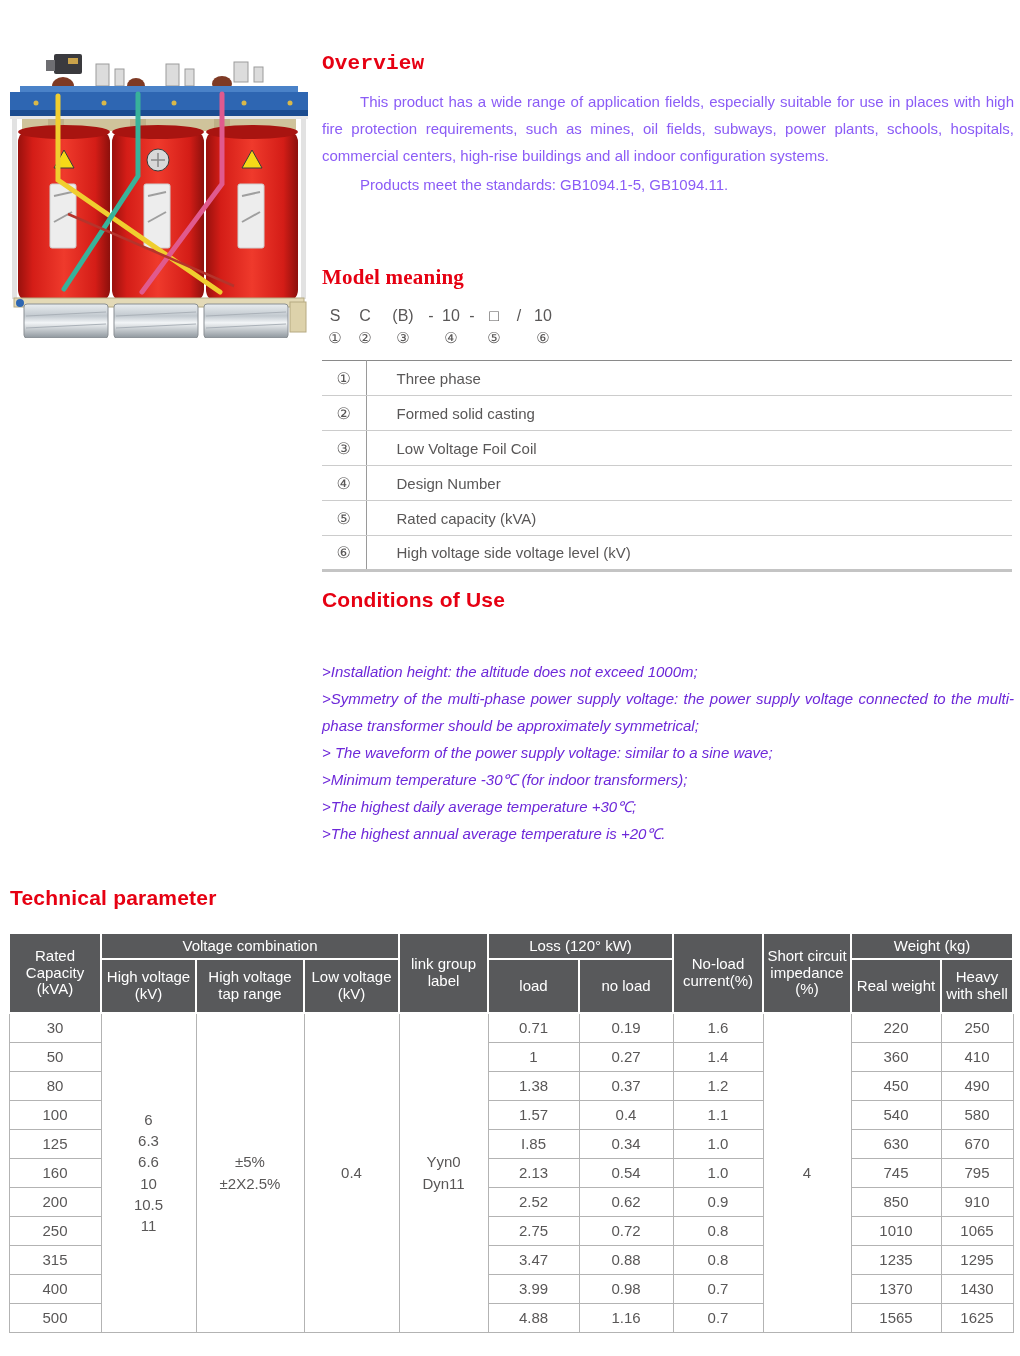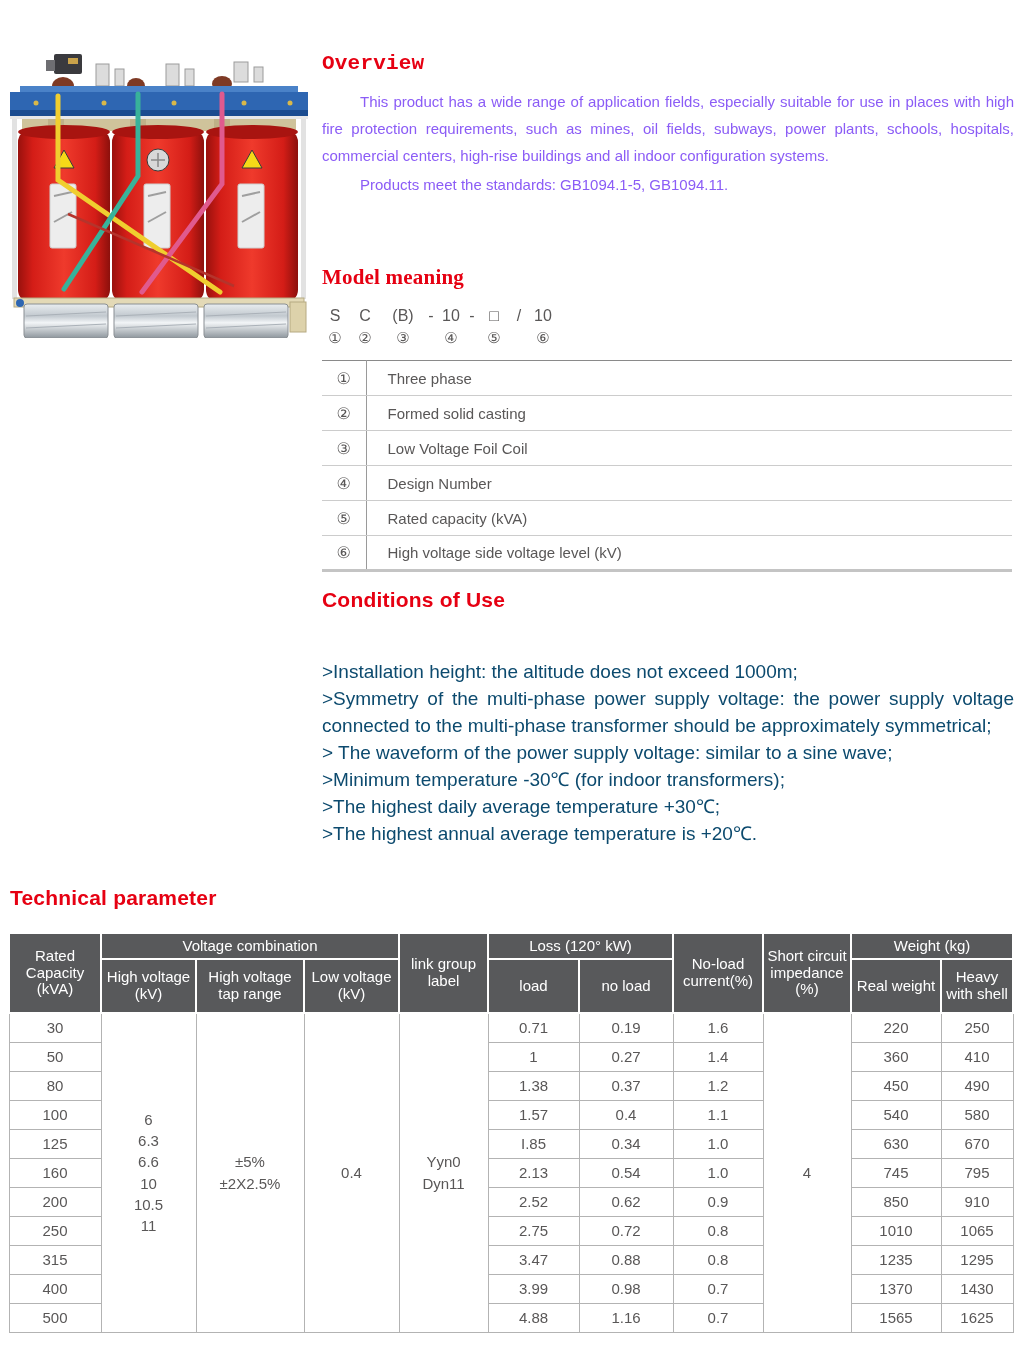--- a/index.html
+++ b/index.html
@@ -26,25 +26,25 @@
   .code-item:nth-child(5){width:26px;} .code-item:nth-child(6){width:16px;}
   .code-item:nth-child(7){width:28px;} .code-item:nth-child(8){width:22px;}
   .code-item:nth-child(9){width:26px;}
 
   
   .model-table { left:322px; top:360px; width:690px; border-collapse:collapse; }
   .model-table td { height:35px; font-size:15px; color:#595757; border-bottom:1px solid #cccccc; vertical-align:middle; }
   .model-table tr:first-child td { border-top:1px solid #8a8a8a; }
   .model-table tr:last-child td { border-bottom:3px solid #c4c4c4; }
   .model-table td.num { width:44px; text-align:center; border-right:1px solid #9a9a9a; font-size:16px; }
-  .model-table td.meaning { padding-left:21px; }
+  .model-table td.meaning { padding-left:30px; }
 
   
   .cond-list { left:322px; top:658px; width:692px; }
-  .cond-line { color:#0c4a6e; font-size:19px; line-height:27px; text-align:justify; }
+  .cond-line { color:#6d28d9; font-size:15px; line-height:27px; text-align:justify;font-style:italic; }
 
   
   .tech-table { left:8px; top:932px; width:1004px; border-collapse:collapse; table-layout:fixed; }
   .tech-table thead td { background:#58595b; color:#ffffff; border:2px solid #ffffff;
       text-align:center; vertical-align:middle; font-size:15px; line-height:1.13; padding:1px 2px; }
   .tech-table thead tr:first-child td { height:26px; }
   .tech-table thead tr:last-child td { height:54px; }
   .tech-table tbody td { border:1px solid #b3b3b3; color:#595757; font-size:15px;
       text-align:center; vertical-align:middle; height:29px; padding:0 2px; }
   .tech-table .pre { white-space:pre-line; line-height:1.42; }

